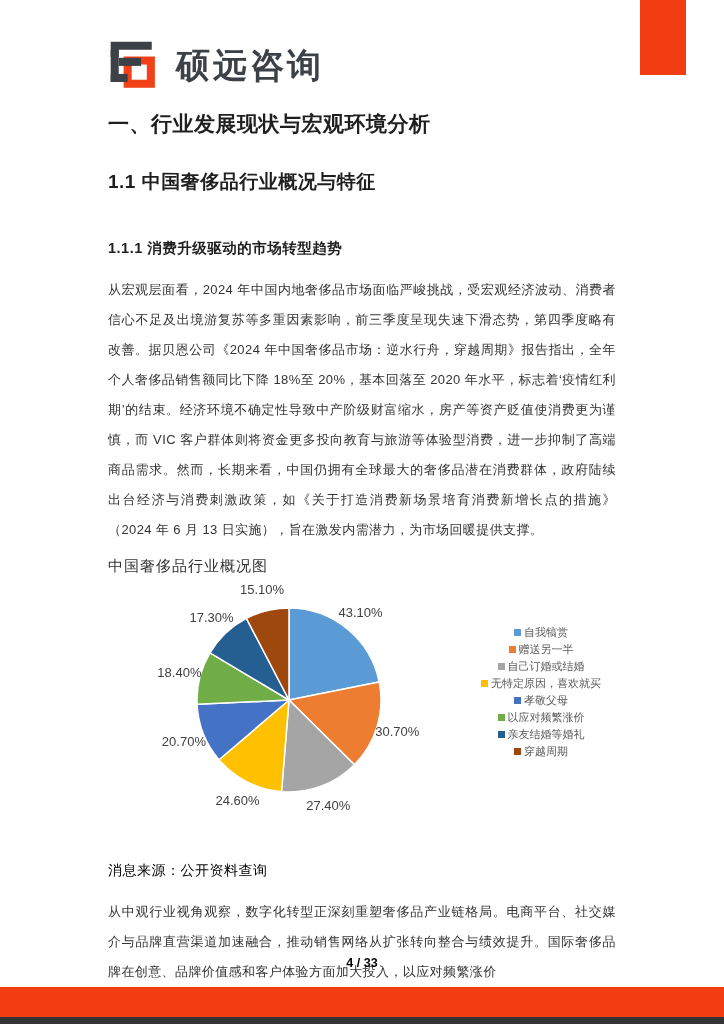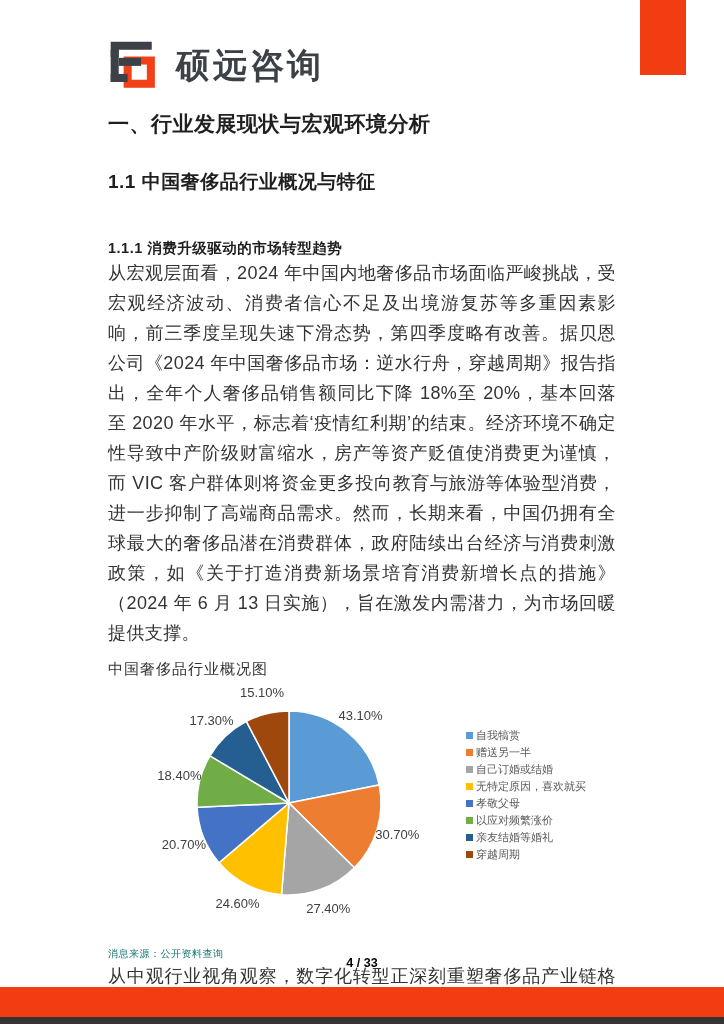--- a/index.html
+++ b/index.html
@@ -48,21 +48,22 @@
     margin-top:31px;
     font-size:19px;font-weight:700;color:var(--heading-text);
     letter-spacing:0.5px;
   }
   .h3{
     margin-top:44px;
     font-size:14.5px;font-weight:700;color:var(--heading-text);
     letter-spacing:0.5px;
   }
   .para{
-    font-size:18px;line-height:30px;
+    margin-top:17px;
+    font-size:13px;line-height:30px;
     text-align:justify;letter-spacing:0.4px;
     color:var(--body-text);
   }
   .chart-block{margin-top:12px;}
   .chart-title{
     text-align:left;
     font-size:15px;color:#333;font-weight:500;
     letter-spacing:1px;
   }
   .chart-row{
@@ -75,28 +76,28 @@
     font-family:"Liberation Sans","DejaVu Sans",sans-serif;
   }
   .legend{
     list-style:none;
     margin-top:46px;margin-left:8px;
     flex:1 1 auto;
   }
   .legend li{
     display:flex;align-items:center;gap:3px;
     font-size:11px;color:#595959;
-    line-height:17px;white-space:nowrap;
+    line-height:17px;white-space:nowrap;justify-content:center;
   }
   .legend .swatch{
     width:7px;height:7px;flex:0 0 auto;display:inline-block;
   }
   .source-line{
-    margin-top:16px;
-    font-size:10px;color:#0f766e;letter-spacing:0.5px;
+    margin-top:34px;
+    font-size:14px;color:#000000;letter-spacing:0.5px;
   }
   .page-number{
     position:absolute;left:0;right:0;bottom:54px;
     text-align:center;
     font-size:12.5px;font-weight:700;color:#000000;
   }
   .footer-red{
     position:absolute;left:0;right:0;bottom:7px;height:30px;
     background:var(--accent);
   }

